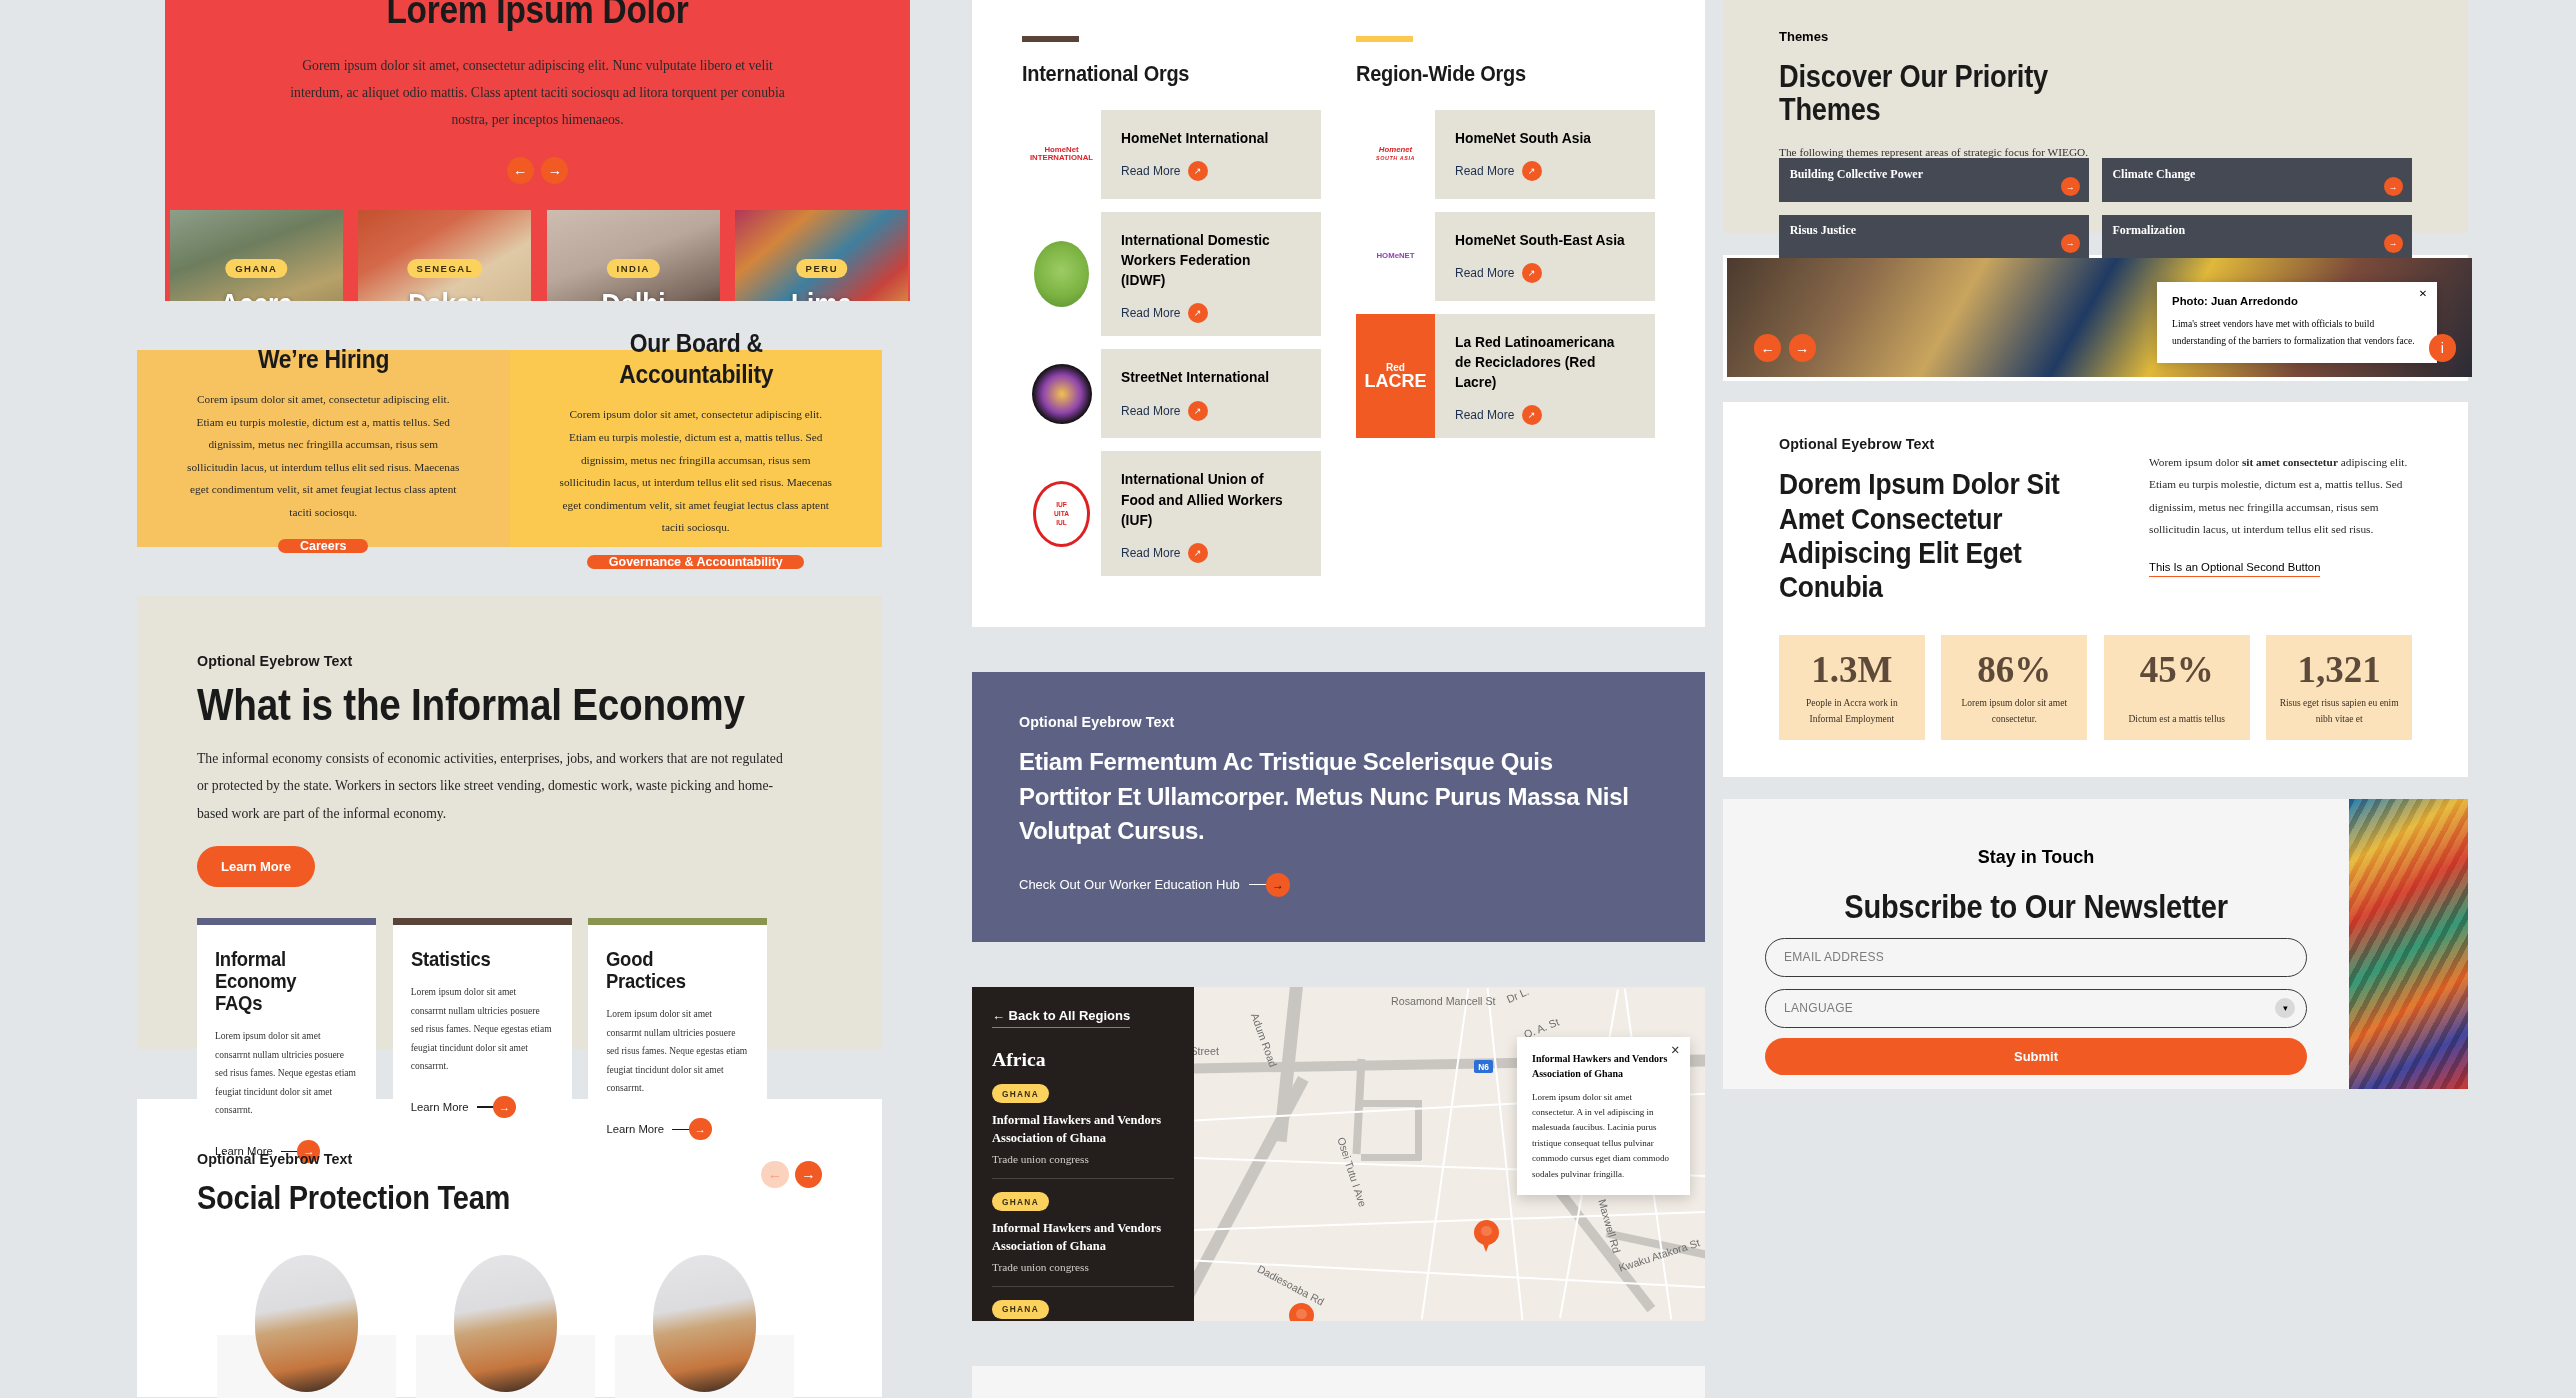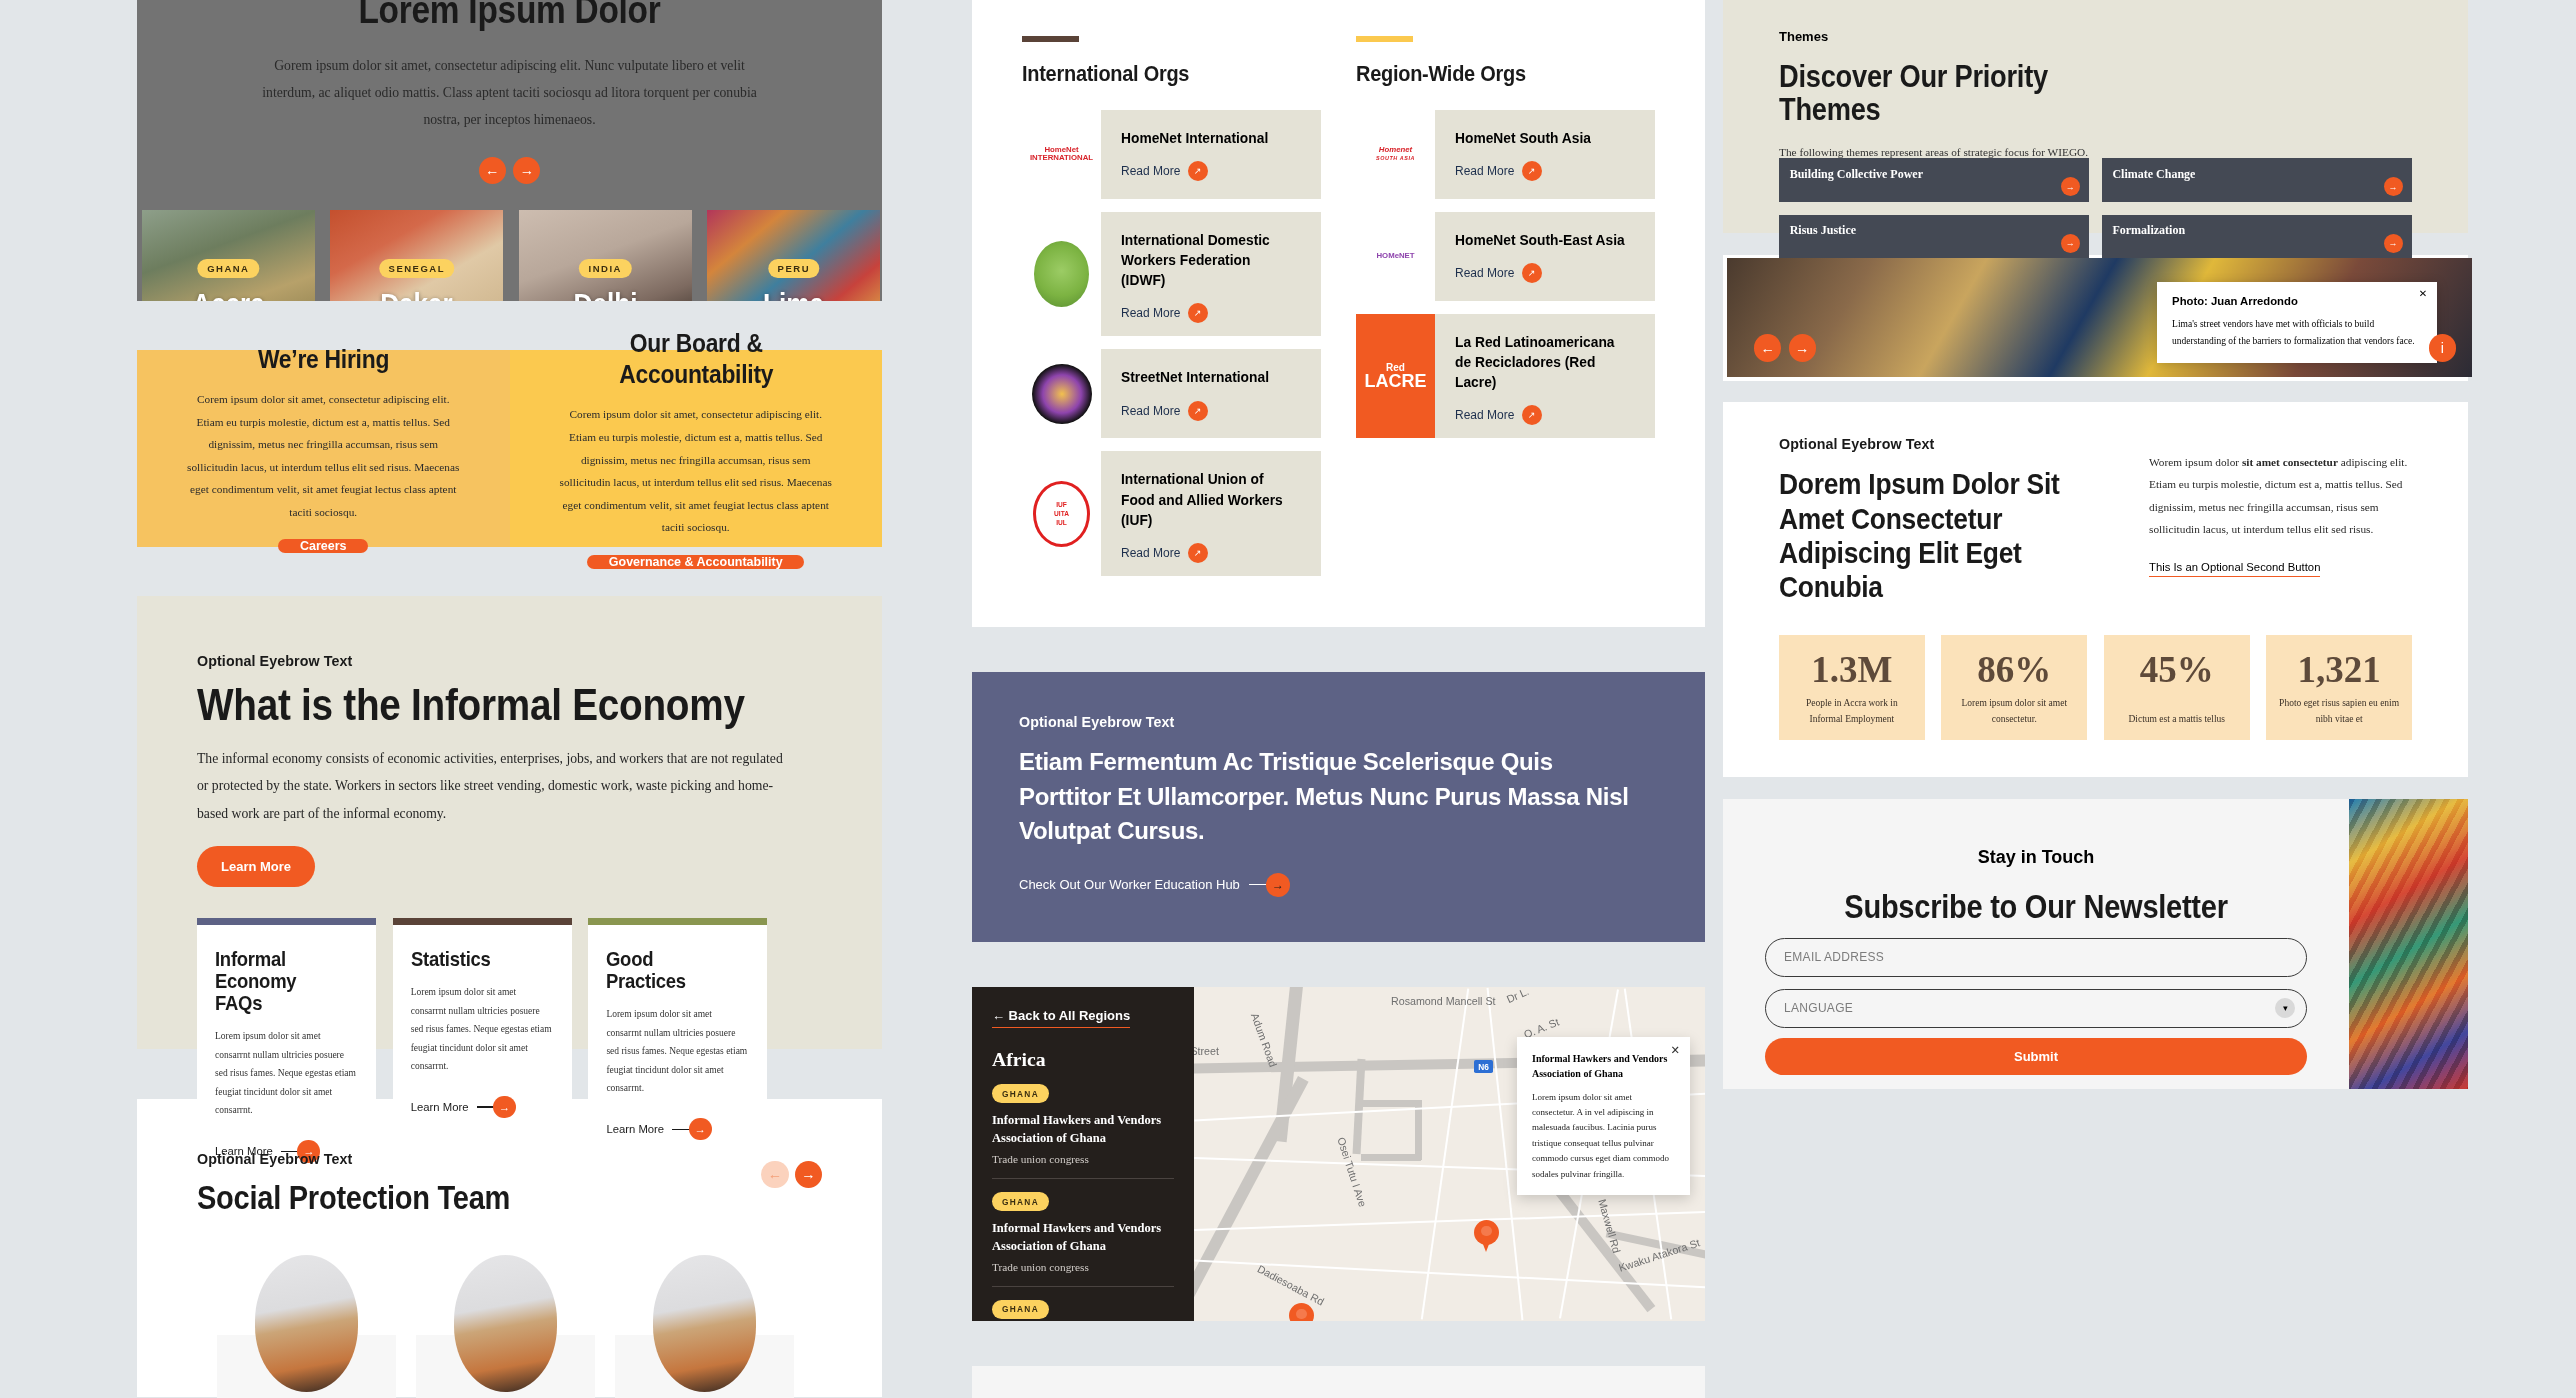--- a/index.html
+++ b/index.html
@@ -43,22 +43,22 @@
   .circle-btn {
     width:27.4px; height:27.4px; border-radius:50%;
     background:#f15a22; color:#fff; display:inline-flex;
     align-items:center; justify-content:center; font-size:14.3px; cursor:pointer;
     flex:0 0 auto;
   }
   .circle-btn.pale { background:#fbd2bd; color:#f4a07a; }
 
   
   .hero {
-    width:745px; background:#737373; padding:0 0 0 0; position:relative;
-    height:301px; overflow:hidden;
+    width:745px; background:#ef4444; padding:0 0 0 0; position:relative;
+    height:301px; overflow:hidden;margin-left:28px;
   }
   .hero-title {
     font-size:38px; text-align:center; padding-top:0; line-height:0.95;
     position:relative; top:-8.3px;
   }
   .hero-sub {
     font-family:"Liberation Serif", serif;
     font-size:13.7px; line-height:2.0; color:#2a2a2a; text-align:center;
     width:513px; margin:15.5px auto 0;
   }
@@ -779,21 +779,21 @@
         <div class="stat">
           <div class="num">86%</div>
           <div class="lbl">Lorem ipsum dolor sit amet consectetur.</div>
         </div>
         <div class="stat">
           <div class="num">45%</div>
           <div class="lbl">Dictum est a mattis tellus</div>
         </div>
         <div class="stat">
           <div class="num">1,321</div>
-          <div class="lbl">Photo eget risus sapien eu enim nibh vitae et</div>
+          <div class="lbl">Risus eget risus sapien eu enim nibh vitae et</div>
         </div>
       </div>
     </section>
 
     <section class="news">
       <div class="nleft">
         <div class="stt">Stay in Touch</div>
         <h2 class="cond-head center">Subscribe to Our Newsletter</h2>
         <div class="field">
           <input type="text" placeholder="EMAIL ADDRESS" style="">

